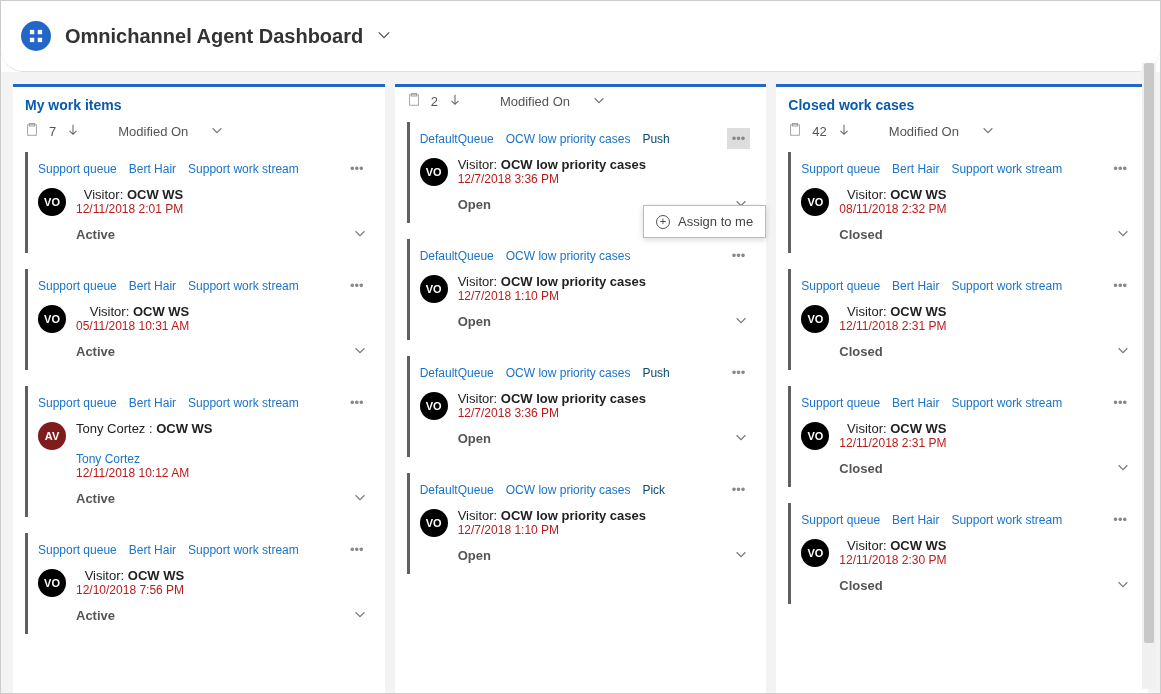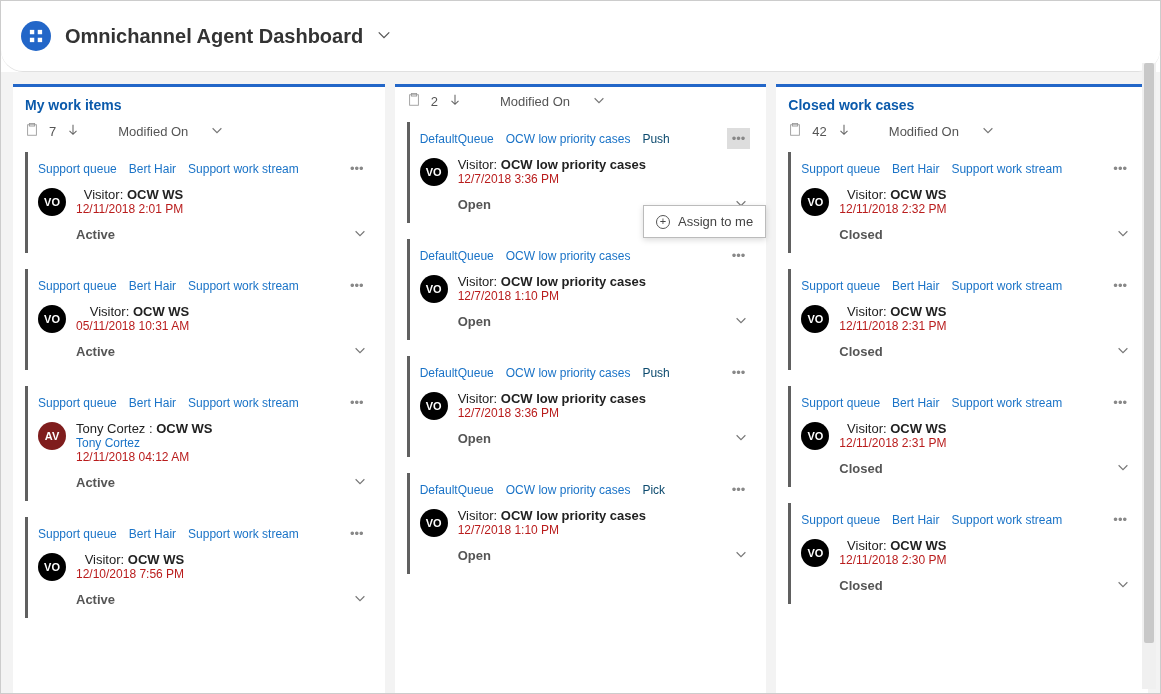--- a/index.html
+++ b/index.html
@@ -28,21 +28,21 @@
   .tag-plain { color:#0c4a6e; }
   .more { margin-left:auto; color:#888; cursor:pointer; padding:3px 5px; }
   .more.active { background:#ddd; }
 
   .body-row { display:flex; gap:10px; padding:8px 0 2px 0; }
   .avatar { width:28px; height:28px; border-radius:50%; display:flex; align-items:center; justify-content:center; font-size:11px; font-weight:600; color:#fff; flex-shrink:0; margin-top:1px; }
   .av-maroon { background:#000000; }
   .av-teal { background:#7f1d1d; }
   .main-text .title-line { font-size:13px; color:#222;text-align:right; }
   .main-text .title-line .bold { font-weight:600; }
-  .main-text .sublink { color:#1a73c7; font-size:12px; }
+  .main-text .sublink { color:#1a73c7; font-size:12px;margin-top:16px; }
   .main-text .date { color:#b91c1c; font-size:12px; }
 
   .status-row { display:flex; align-items:center; justify-content:space-between; padding:8px 2px 10px 38px; color:#555;font-weight:bold; }
   .status-row .chev { color:#777; }
 
   .scrollbar { position:absolute; right:4px; top:62px; width:14px; bottom:4px; }
   .scrollbar .track { background:#f0f0f0; height:100%; }
   .scrollbar .thumb { position:absolute; left:2px; right:2px; top:0; height:580px; background:#c8c8c8; border-radius:2px; }
 
   .popover { position:absolute; background:#fff; border:1px solid #bbb; box-shadow:0 2px 6px rgba(0,0,0,0.15); padding:8px 12px; display:flex; align-items:center; gap:8px; font-size:13px; color:#444; }
@@ -146,21 +146,21 @@
               <span class="tag-link">Bert Hair</span>
               <span class="tag-link">Support work stream</span>
             </div>
             <span class="more">•••</span>
           </div>
           <div class="body-row">
             <div class="avatar av-teal">AV</div>
             <div class="main-text">
               <div class="title-line">Tony Cortez : <span class="bold">OCW WS</span></div>
               <div class="sublink">Tony Cortez</div>
-              <div class="date">12/11/2018 04:12 AM</div>
+              <div class="date">12/11/2018 10:12 AM</div>
             </div>
           </div>
           <div class="status-row">
             <span>Active</span>
             <span class="chev"><svg class="ico" viewBox="0 0 16 16">
                 <path d="M3 6 L8 11 L13 6" stroke="#777" stroke-width="1.3" fill="none"></path>
               </svg></span>
           </div>
         </div>
         <div class="card">
@@ -328,21 +328,21 @@
               <span class="tag-link">Support queue</span>
               <span class="tag-link">Bert Hair</span>
               <span class="tag-link">Support work stream</span>
             </div>
             <span class="more">•••</span>
           </div>
           <div class="body-row">
             <div class="avatar av-maroon">VO</div>
             <div class="main-text">
               <div class="title-line">Visitor: <span class="bold">OCW WS</span></div>
-              <div class="date">12/11/2018 2:32 PM</div>
+              <div class="date">08/11/2018 2:32 PM</div>
             </div>
           </div>
           <div class="status-row">
             <span>Closed</span>
             <span class="chev"><svg class="ico" viewBox="0 0 16 16">
                 <path d="M3 6 L8 11 L13 6" stroke="#777" stroke-width="1.3" fill="none"></path>
               </svg></span>
           </div>
         </div>
         <div class="card">

